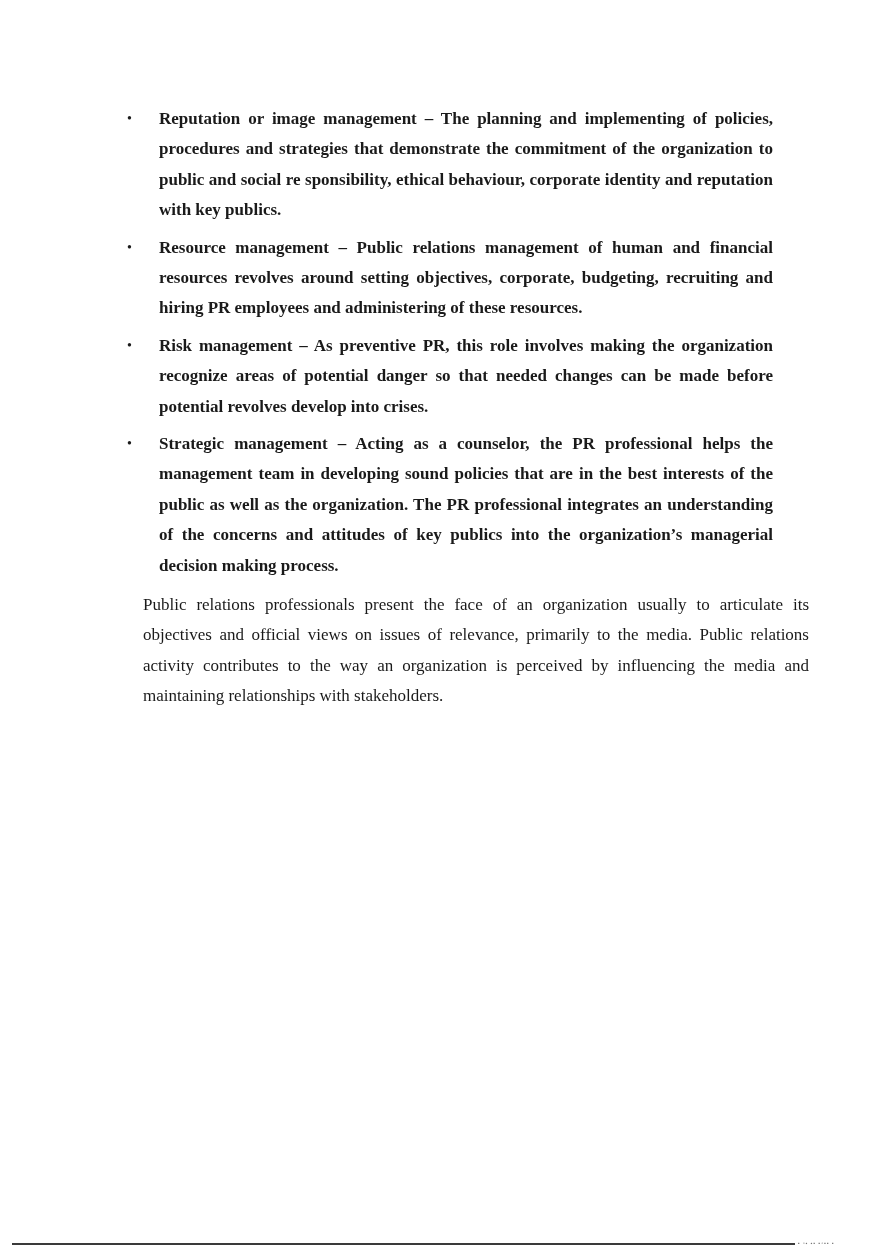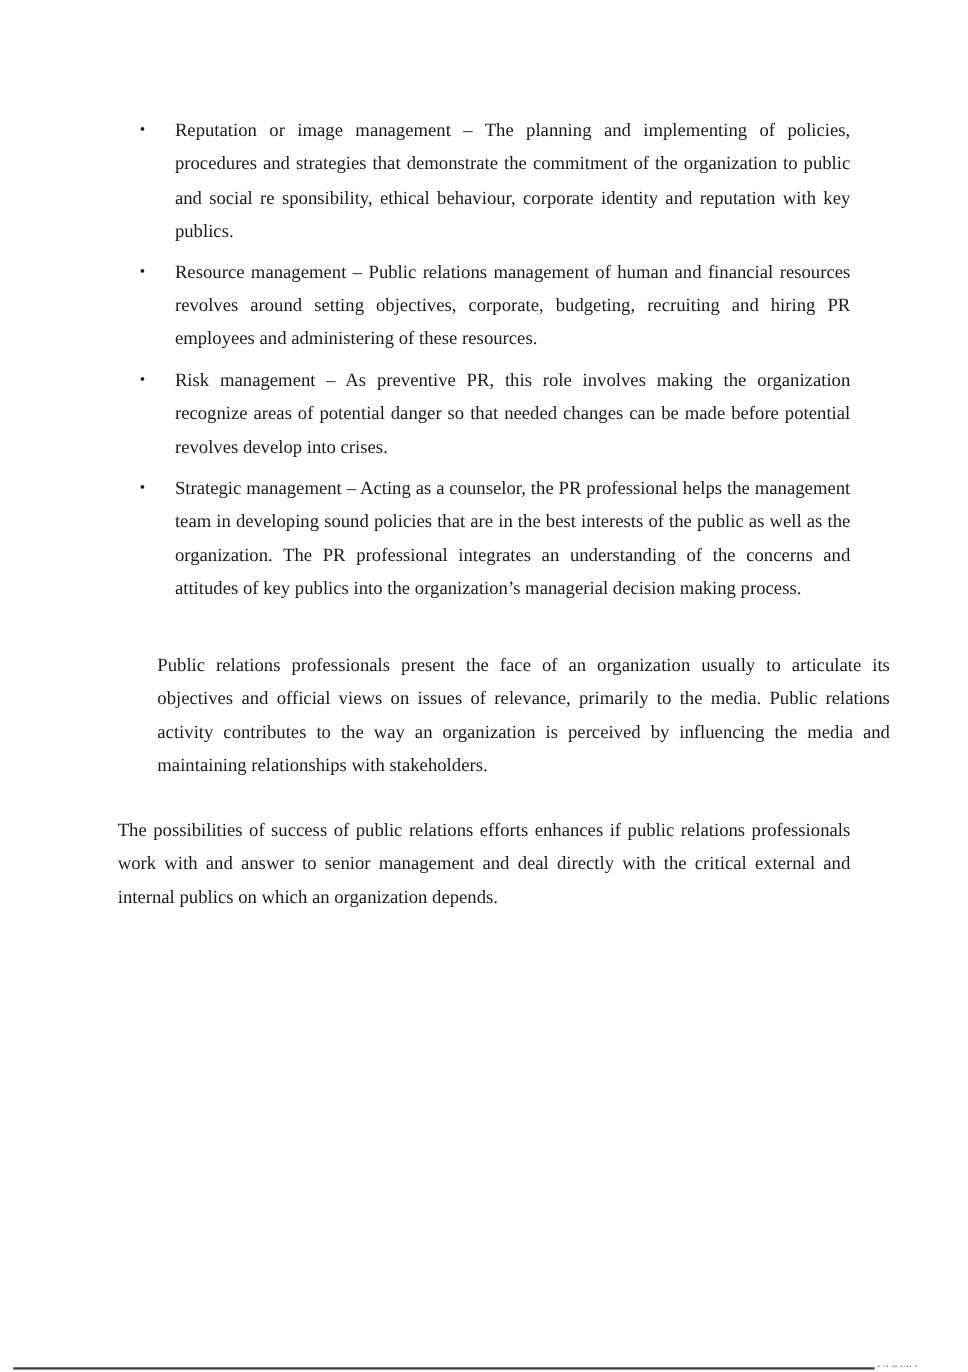--- a/index.html
+++ b/index.html
@@ -42,20 +42,21 @@
     .bullet-mark {
       position: absolute;
       left: 0;
       top: 0;
       width: 14px;
       font-size: 14px;
       line-height: 30.4px;
     }
     .bullet-text {
       display: block;
+      font-weight: bold;
     }
     .para {
       position: absolute;
       left: 107px;
       width: 666px;
       margin: 0;
       font-size: 17px;
       line-height: 30.4px;
       text-align: justify;
     }
@@ -98,18 +99,17 @@
       <span class="bullet-text">Risk management – As preventive PR, this role involves making the organization recognize areas of potential danger so that needed changes can be made before potential revolves develop into crises.</span>
     </li>
     <li class="bullet-item">
       <span class="bullet-mark">•</span>
       <span class="bullet-text">Strategic management – Acting as a counselor, the PR professional helps the management team in developing sound policies that are in the best interests of the public as well as the organization. The PR professional integrates an understanding of the concerns and attitudes of key publics into the organization’s managerial decision making process.</span>
     </li>
   </ul>
 
   <p class="para para-1">Public relations professionals present the face of an organization usually to articulate its objectives and official views on issues of relevance, primarily to the media. Public relations activity contributes to the way an organization is perceived by influencing the media and maintaining relationships with stakeholders.</p>
 
-  <p class="para para-2">The possibilities of success of public relations efforts  enhances if public relations professionals work with and answer to senior management and deal directly with the critical external and internal publics on which an organization depends.</p>
 
   <div class="footer-rule"></div>
   <div class="footer-marks">▪ ▫▪ ▪▪ ▪▫▪▪ ▪</div>
 
 </div>
 
 </body></html>

